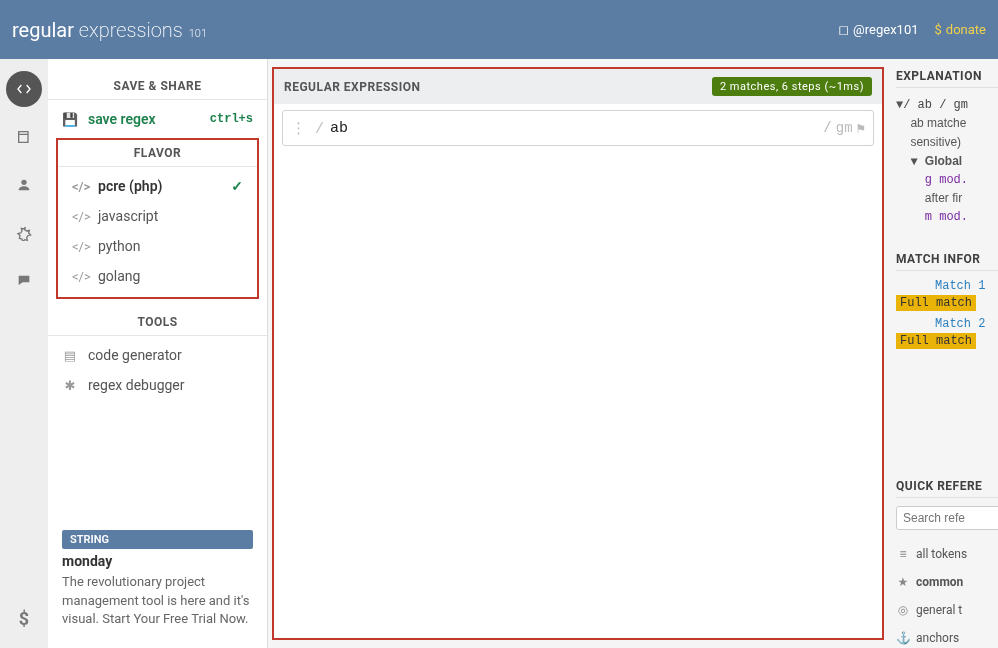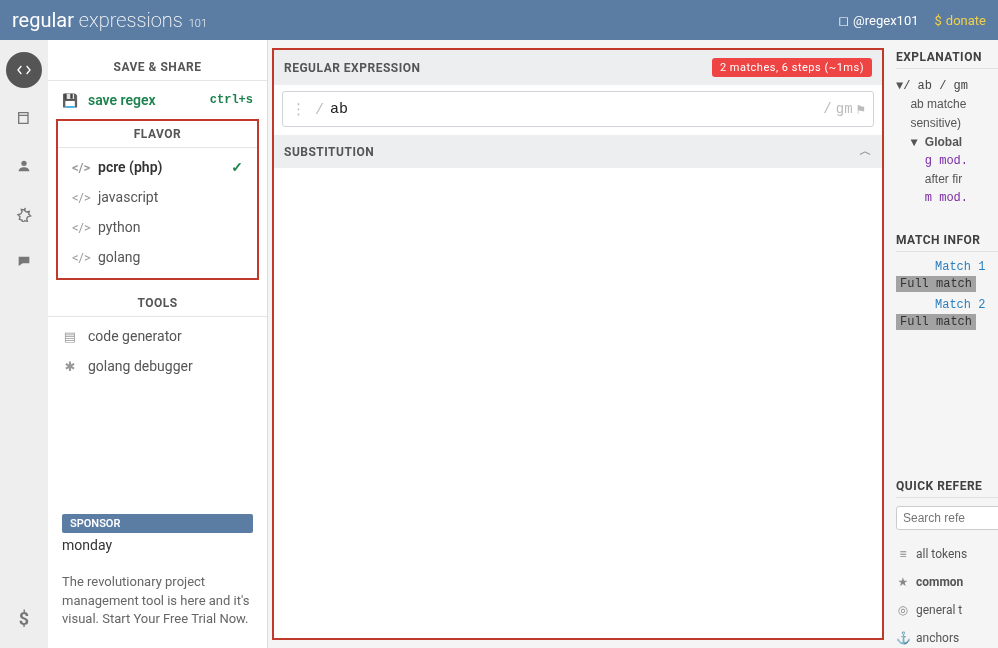--- a/index.html
+++ b/index.html
@@ -1,18 +1,18 @@
 <!DOCTYPE html>
 <html><head>
 <meta charset="utf-8">
 <style>
 * { margin: 0; padding: 0; box-sizing: border-box; }
 body { font-family: -apple-system, BlinkMacSystemFont, "Segoe UI", Roboto, sans-serif; font-size: 14px; color: #333; background: #f5f5f5; overflow: hidden; }
 .app { display: flex; flex-direction: column; width: 998px; height: 648px; }
-.header { background: #5b7da3; color: #fff; height: 40px; display: flex; align-items: center; padding: 0 12px; }
+.header { background: #5b7da3; color: #fff; height: 59px; display: flex; align-items: center; padding: 0 12px; }
 .logo { font-size: 20px; font-weight: 300; color: #fff; }
 .logo b { font-weight: 400; }
 .logo .sub { font-size: 11px; margin-left: 6px; opacity: 0.9; }
 .header-spacer { flex: 1; }
 .header-link { color: #fff; font-size: 13px; margin-left: 16px; display: flex; align-items: center; gap: 4px; }
 .header-link.donate { color: #f1d04c; }
 .body { flex: 1; display: flex; overflow: hidden; }
 .iconbar { width: 48px; background: #eee; display: flex; flex-direction: column; align-items: center; padding-top: 12px; gap: 12px; }
 .iconbar-item { width: 36px; height: 36px; border-radius: 50%; display: flex; align-items: center; justify-content: center; color: #777; cursor: pointer; }
 .iconbar-item.active { background: #555; color: #fff; }
@@ -21,43 +21,43 @@
 .section-title { font-size: 12px; font-weight: 700; color: #555; padding: 6px 14px; border-bottom: 1px solid #e5e5e5; margin-bottom: 4px; letter-spacing: 0.5px; text-align: center; }
 .sidebar-item { display: flex; align-items: center; gap: 10px; padding: 7px 14px; color: #555; cursor: pointer; font-size: 14px; }
 .sidebar-item .shortcut { margin-left: auto; font-family: "Courier New", monospace; color: #1e824e; font-size: 12px; }
 .sidebar-item.save { color: #1e824e; font-weight: 600; }
 .sidebar-item .icon { width: 16px; text-align: center; color: #999; font-size: 13px; }
 .flavor-box { border: 2px solid #c0392b; margin: 4px 8px 10px 8px; padding-bottom: 6px; }
 .flavor-box .section-title { border-bottom: 1px solid #e5e5e5; }
 .sidebar-item.selected { color: #333; font-weight: 600; }
 .sidebar-item .check { margin-left: auto; color: #1e824e; font-weight: bold; }
 .sponsor-badge { display: inline-block; background: #5b7da3; color: #fff; font-size: 11px; padding: 3px 8px; margin: 10px 14px 4px 14px; font-weight: 600; border-radius: 2px; }
-.sponsor-title { padding: 0 14px; font-weight: 400; color: #333; margin-bottom: 20px; }
+.sponsor-title { padding: 0 14px; font-weight: 700; color: #333; margin-bottom: 4px; }
 .sponsor-text { padding: 0 14px 10px 14px; font-size: 13px; color: #666; line-height: 1.4; }
 .main { flex: 1; display: flex; overflow: hidden; }
 .center { flex: 1; border: 2px solid #c0392b; margin: 8px 4px 8px 4px; display: flex; flex-direction: column; background: #fff; }
 .panel-header { background: #eceef0; padding: 8px 10px; display: flex; align-items: center; font-size: 12px; font-weight: 700; color: #555; letter-spacing: 0.5px; }
 .panel-header .right-link { margin-left: auto; font-weight: 400; color: #888; font-size: 12px; cursor: pointer; }
-.match-badge { margin-left: auto; background: #ef4444; color: #fff; font-size: 11px; padding: 3px 8px; border-radius: 3px; font-weight: 400; }
+.match-badge { margin-left: auto; background: #4d7c0f; color: #fff; font-size: 11px; padding: 3px 8px; border-radius: 3px; font-weight: 400; }
 .regex-row { display: flex; align-items: center; border: 1px solid #d0d4d8; margin: 6px 8px 8px 8px; border-radius: 3px; height: 36px; padding: 0 8px; }
 .regex-delim { color: #b9bec4; font-family: "Courier New", monospace; font-size: 15px; }
 .regex-input { flex: 1; border: none; outline: none; font-family: "Courier New", monospace; font-size: 15px; padding: 0 6px; color: #222; }
 .regex-flags { color: #bbb; font-family: "Courier New", monospace; font-size: 14px; display: flex; align-items: center; gap: 4px; }
 .test-area { flex: 1; margin: 0 8px 8px 8px; border: 1px solid #d0d4d8; border-radius: 3px; padding: 8px; font-family: "Courier New", monospace; font-size: 14px; line-height: 1.5; color: #222; overflow: auto; }
 .hl { background: #9ecff7; }
 .sub-header { background: #eceef0; padding: 8px 10px; display: flex; align-items: center; font-size: 12px; font-weight: 700; color: #555; letter-spacing: 0.5px; }
 .sub-header .chev { margin-left: auto; color: #999; cursor: pointer; }
 .rightpane { width: 110px; padding: 10px 0 0 8px; display: flex; flex-direction: column; gap: 8px; overflow: hidden; }
 .rp-title { font-size: 12px; font-weight: 700; color: #404040; letter-spacing: 0.5px; border-bottom: 1px solid #e0e0e0; padding-bottom: 4px; }
 .rp-block { font-size: 12px; color: #444; line-height: 1.5; font-family: "Courier New", monospace; }
 .rp-block .tri { color: #555; }
 .rp-block .kw { color: #7a2aa3; }
 .rp-block .txt { font-family: -apple-system, sans-serif; color: #555; }
 .match-label { color: #2a7fbf; font-family: "Courier New", monospace; font-size: 12px; padding-left: 39px; }
-.full-match { background: #a3a3a3; font-family: "Courier New", monospace; font-size: 12px; padding: 1px 4px; display: inline-block; margin-bottom: 6px; }
+.full-match { background: #eab308; font-family: "Courier New", monospace; font-size: 12px; padding: 1px 4px; display: inline-block; margin-bottom: 6px; }
 .qr-search { border: 1px solid #ccc; border-radius: 3px; padding: 4px 6px; font-size: 12px; color: #999; width: 114px; margin-bottom: 6px; }
 .qr-item { font-size: 12px; color: #555; display: flex; align-items: center; gap: 6px; padding: 3px 0; }
 .qr-item .ico { width: 14px; text-align: center; color: #888; }
 .sep { height: 10px; }
 svg { width: 16px; height: 16px; }
 </style>
 </head>
 <body>
 
 <div class="app">
@@ -139,43 +139,39 @@
         </div>
       </div>
 
       <div class="section-title">TOOLS</div>
       <div class="sidebar-item">
         <span class="icon">▤</span>
         <span>code generator</span>
       </div>
       <div class="sidebar-item">
         <span class="icon">✱</span>
-        <span>golang debugger</span>
+        <span>regex debugger</span>
       </div>
 
       <div style="flex:1"></div>
-      <span class="sponsor-badge">SPONSOR</span>
+      <span class="sponsor-badge">STRING</span>
       <div class="sponsor-title">monday</div>
       <div class="sponsor-text">The revolutionary project management tool is here and it's visual. Start Your Free Trial Now.</div>
     </div>
 
     <div class="main">
       <div class="center">
         <div class="panel-header">
           <span>REGULAR EXPRESSION</span>
           <span class="match-badge">2 matches, 6 steps (~1ms)</span>
         </div>
         <div class="regex-row">
           <span class="regex-delim">⋮ /</span>
           <input class="regex-input" value="ab" style="">
           <span class="regex-flags">/ <span>gm</span> <span>⚑</span></span>
-        </div>
-        <div class="sub-header">
-          <span>SUBSTITUTION</span>
-          <span class="chev">︿</span>
         </div>
       </div>
 
       <div class="rightpane">
         <div class="rp-title">EXPLANATION</div>
         <div class="rp-block">
           <span class="tri">▼</span><span>/ </span><span>ab</span><span> / gm</span><br>
           &nbsp;&nbsp;<span class="txt">ab matche</span><br>
           &nbsp;&nbsp;<span class="txt">sensitive)</span><br>
           &nbsp;&nbsp;<span class="tri">▼</span> <b class="txt">Global</b><br>

